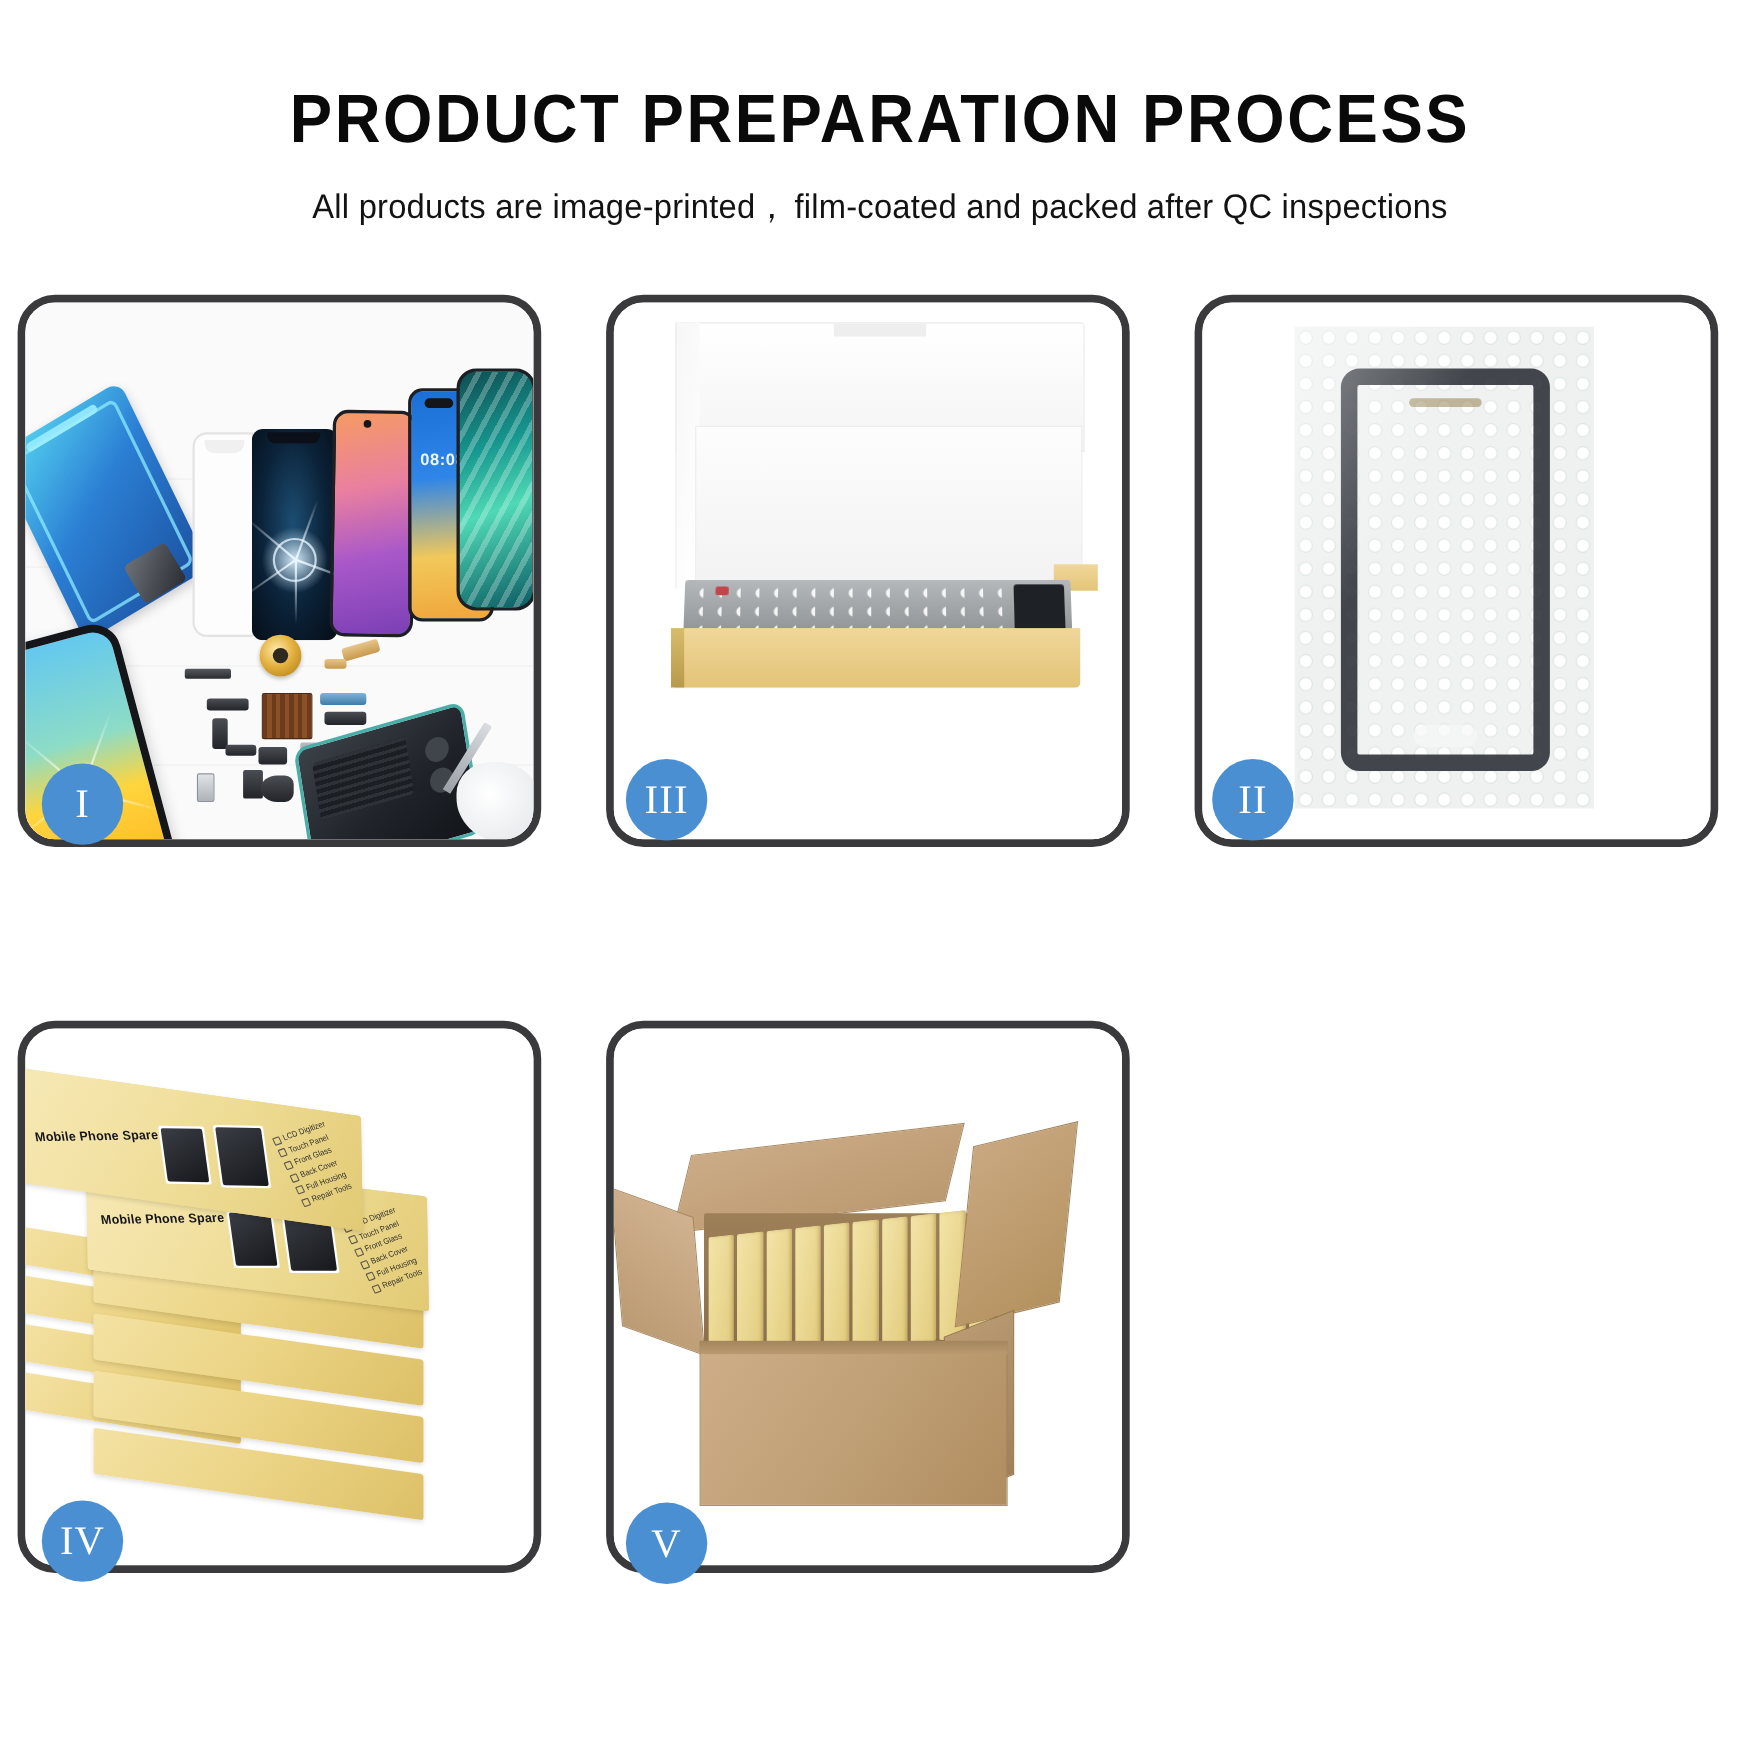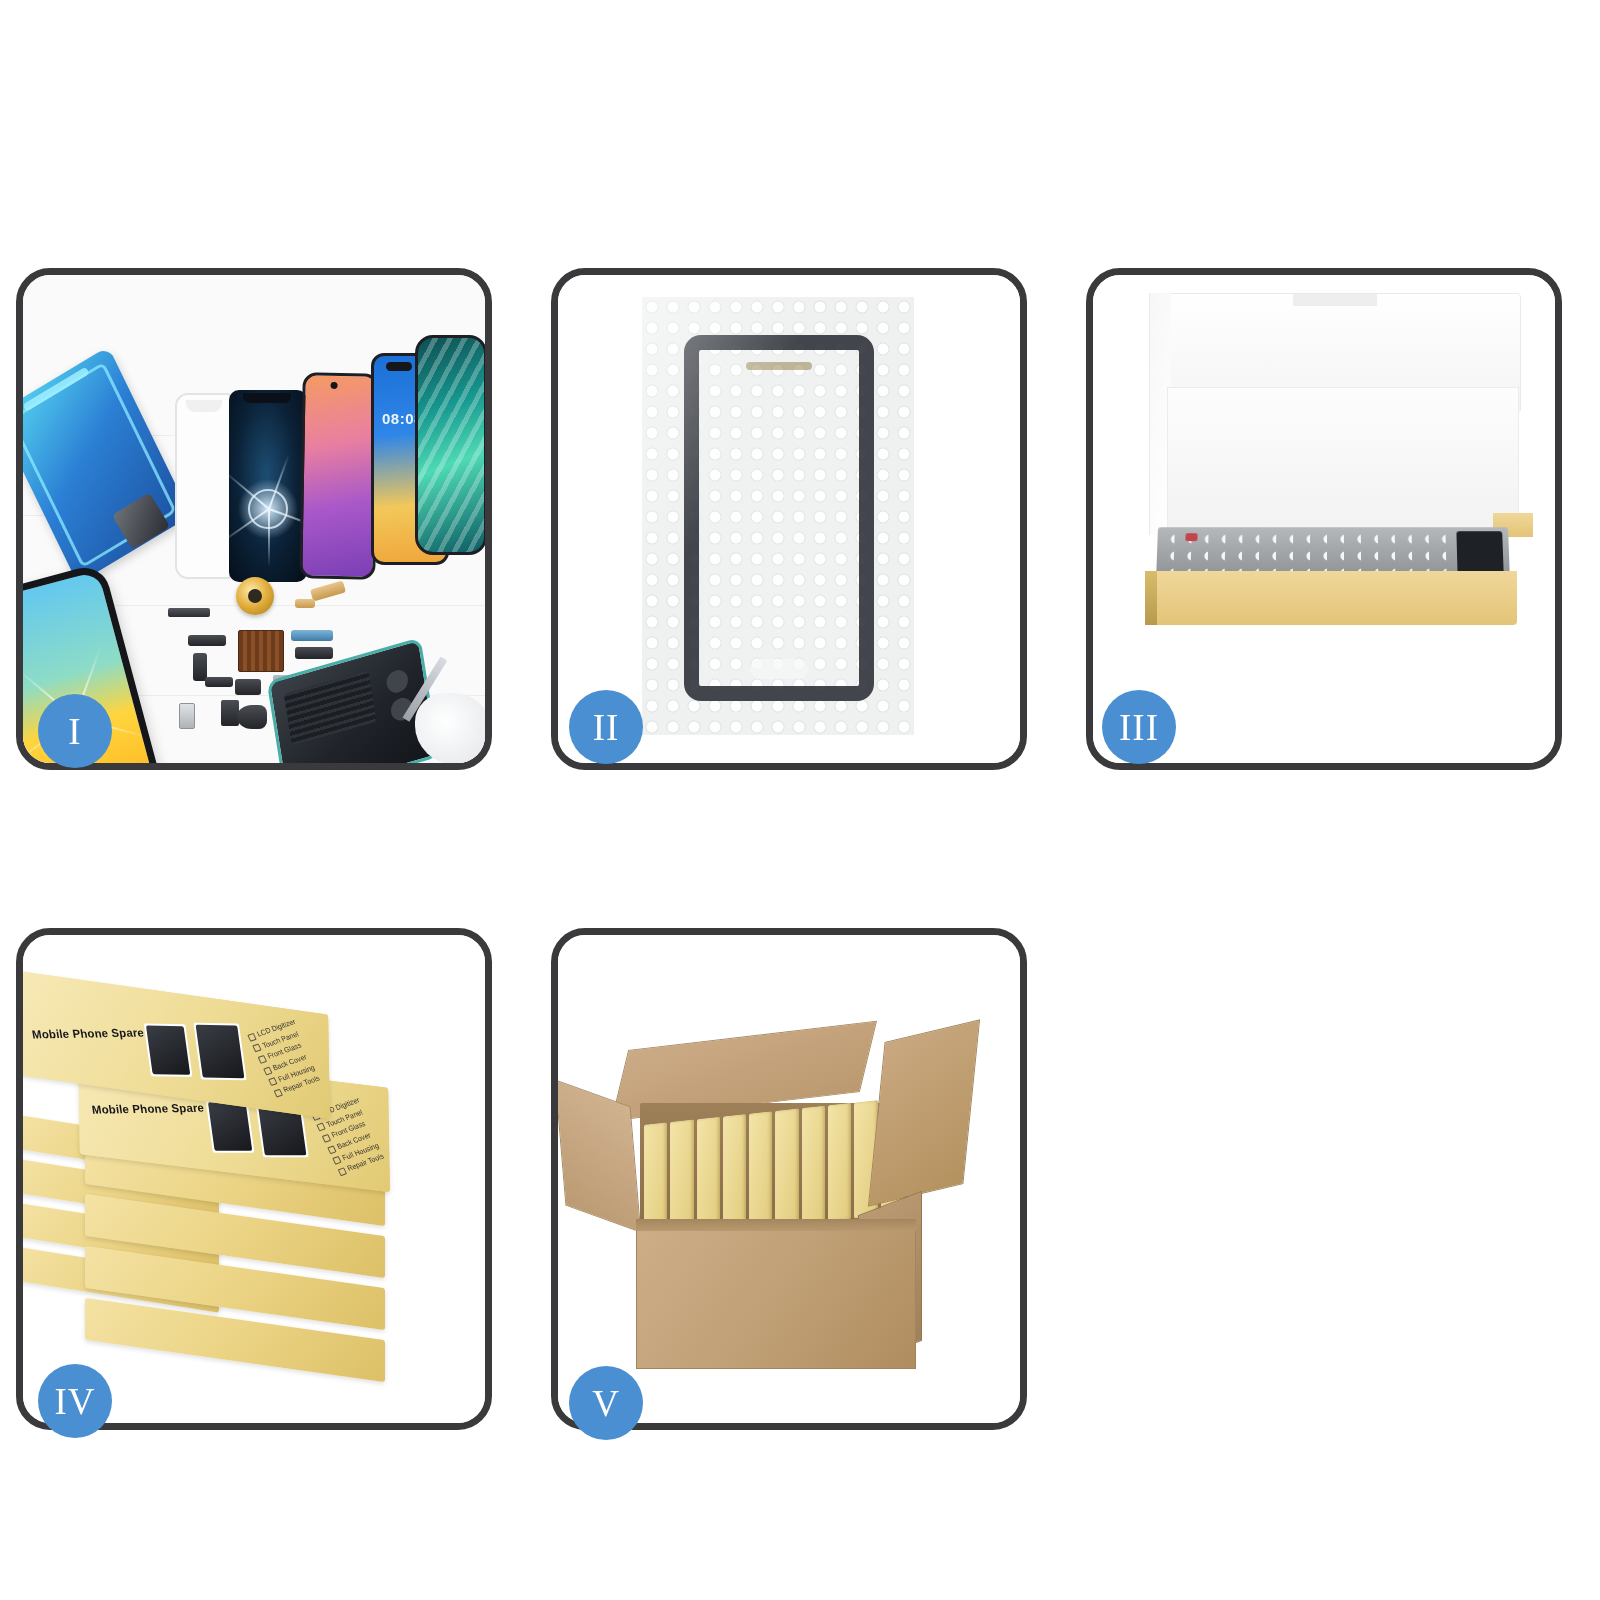--- a/index.html
+++ b/index.html
@@ -553,20 +553,24 @@
     position: absolute;
     background: rgba(150,122,82,0.45);
     border-radius: 1px;
   }
 </style>
 </head>
 <body>
 
 <div class="page">
 
+  <div class="header">
+    <div class="title">PRODUCT PREPARATION PROCESS</div>
+    <div class="subtitle"><span>All products are image-printed</span><span class="cjk-comma">，</span><span>film-coated and packed after QC inspections</span></div>
+  </div>
 
   <div class="grid">
 
     <div class="cell">
       <div class="card">
         <div class="card-inner p1">
           <div class="shelf" style="top:160px"></div>
           <div class="shelf" style="top:240px"></div>
           <div class="shelf" style="top:330px"></div>
           <div class="shelf" style="top:420px"></div>
@@ -620,54 +624,54 @@
           <div class="comp comp-dark" style="left:214px;top:430px;width:30px;height:24px;border-radius:50% 8px 8px 50%;"></div>
           <div class="comp" style="left:156px;top:428px;width:16px;height:26px;background:linear-gradient(#dfe3e6,#aeb3b8);border:1px solid #8d9298;border-radius:2px;"></div>
 
           <div class="housing"></div>
           <div class="tweezers"></div>
           <div class="cloth"></div>
 
         </div>
       </div>
       <div class="badge">I</div>
-    </div>
-
-    <div class="cell">
-      <div class="card">
-        <div class="card-inner p2">
-          <div class="bw-sheet">
-            <div class="bw-panel">
-              <div class="bw-speaker"></div>
-              <div class="bw-home"></div>
-            </div>
-            <div class="bw-gloss"></div>
-          </div>
-        </div>
-      </div>
-      <div class="badge">II</div>
     </div>
 
     <div class="cell">
       <div class="card">
         <div class="card-inner p3">
           <div class="gb-lid">
             <div class="gb-lid-notch"></div>
           </div>
           <div class="gb-side-l"></div>
           <div class="gb-foam"></div>
           <div class="gb-base-r"></div>
           <div class="gb-product">
             <div class="gb-dot-red"></div>
           </div>
           <div class="gb-base"></div>
           <div class="gb-base-edge"></div>
         </div>
       </div>
       <div class="badge">III</div>
+    </div>
+
+    <div class="cell">
+      <div class="card">
+        <div class="card-inner p2">
+          <div class="bw-sheet">
+            <div class="bw-panel">
+              <div class="bw-speaker"></div>
+              <div class="bw-home"></div>
+            </div>
+            <div class="bw-gloss"></div>
+          </div>
+        </div>
+      </div>
+      <div class="badge">II</div>
     </div>
 
     <div class="cell">
       <div class="card">
         <div class="card-inner p4">
           <div class="stack">
 
             <div class="gbox" style="left:-4px;top:196px;width:200px;height:34px;transform:skewY(9deg);"></div>
             <div class="gbox" style="left:-4px;top:240px;width:200px;height:34px;transform:skewY(9deg);"></div>
             <div class="gbox" style="left:-4px;top:284px;width:200px;height:34px;transform:skewY(9deg);"></div>

